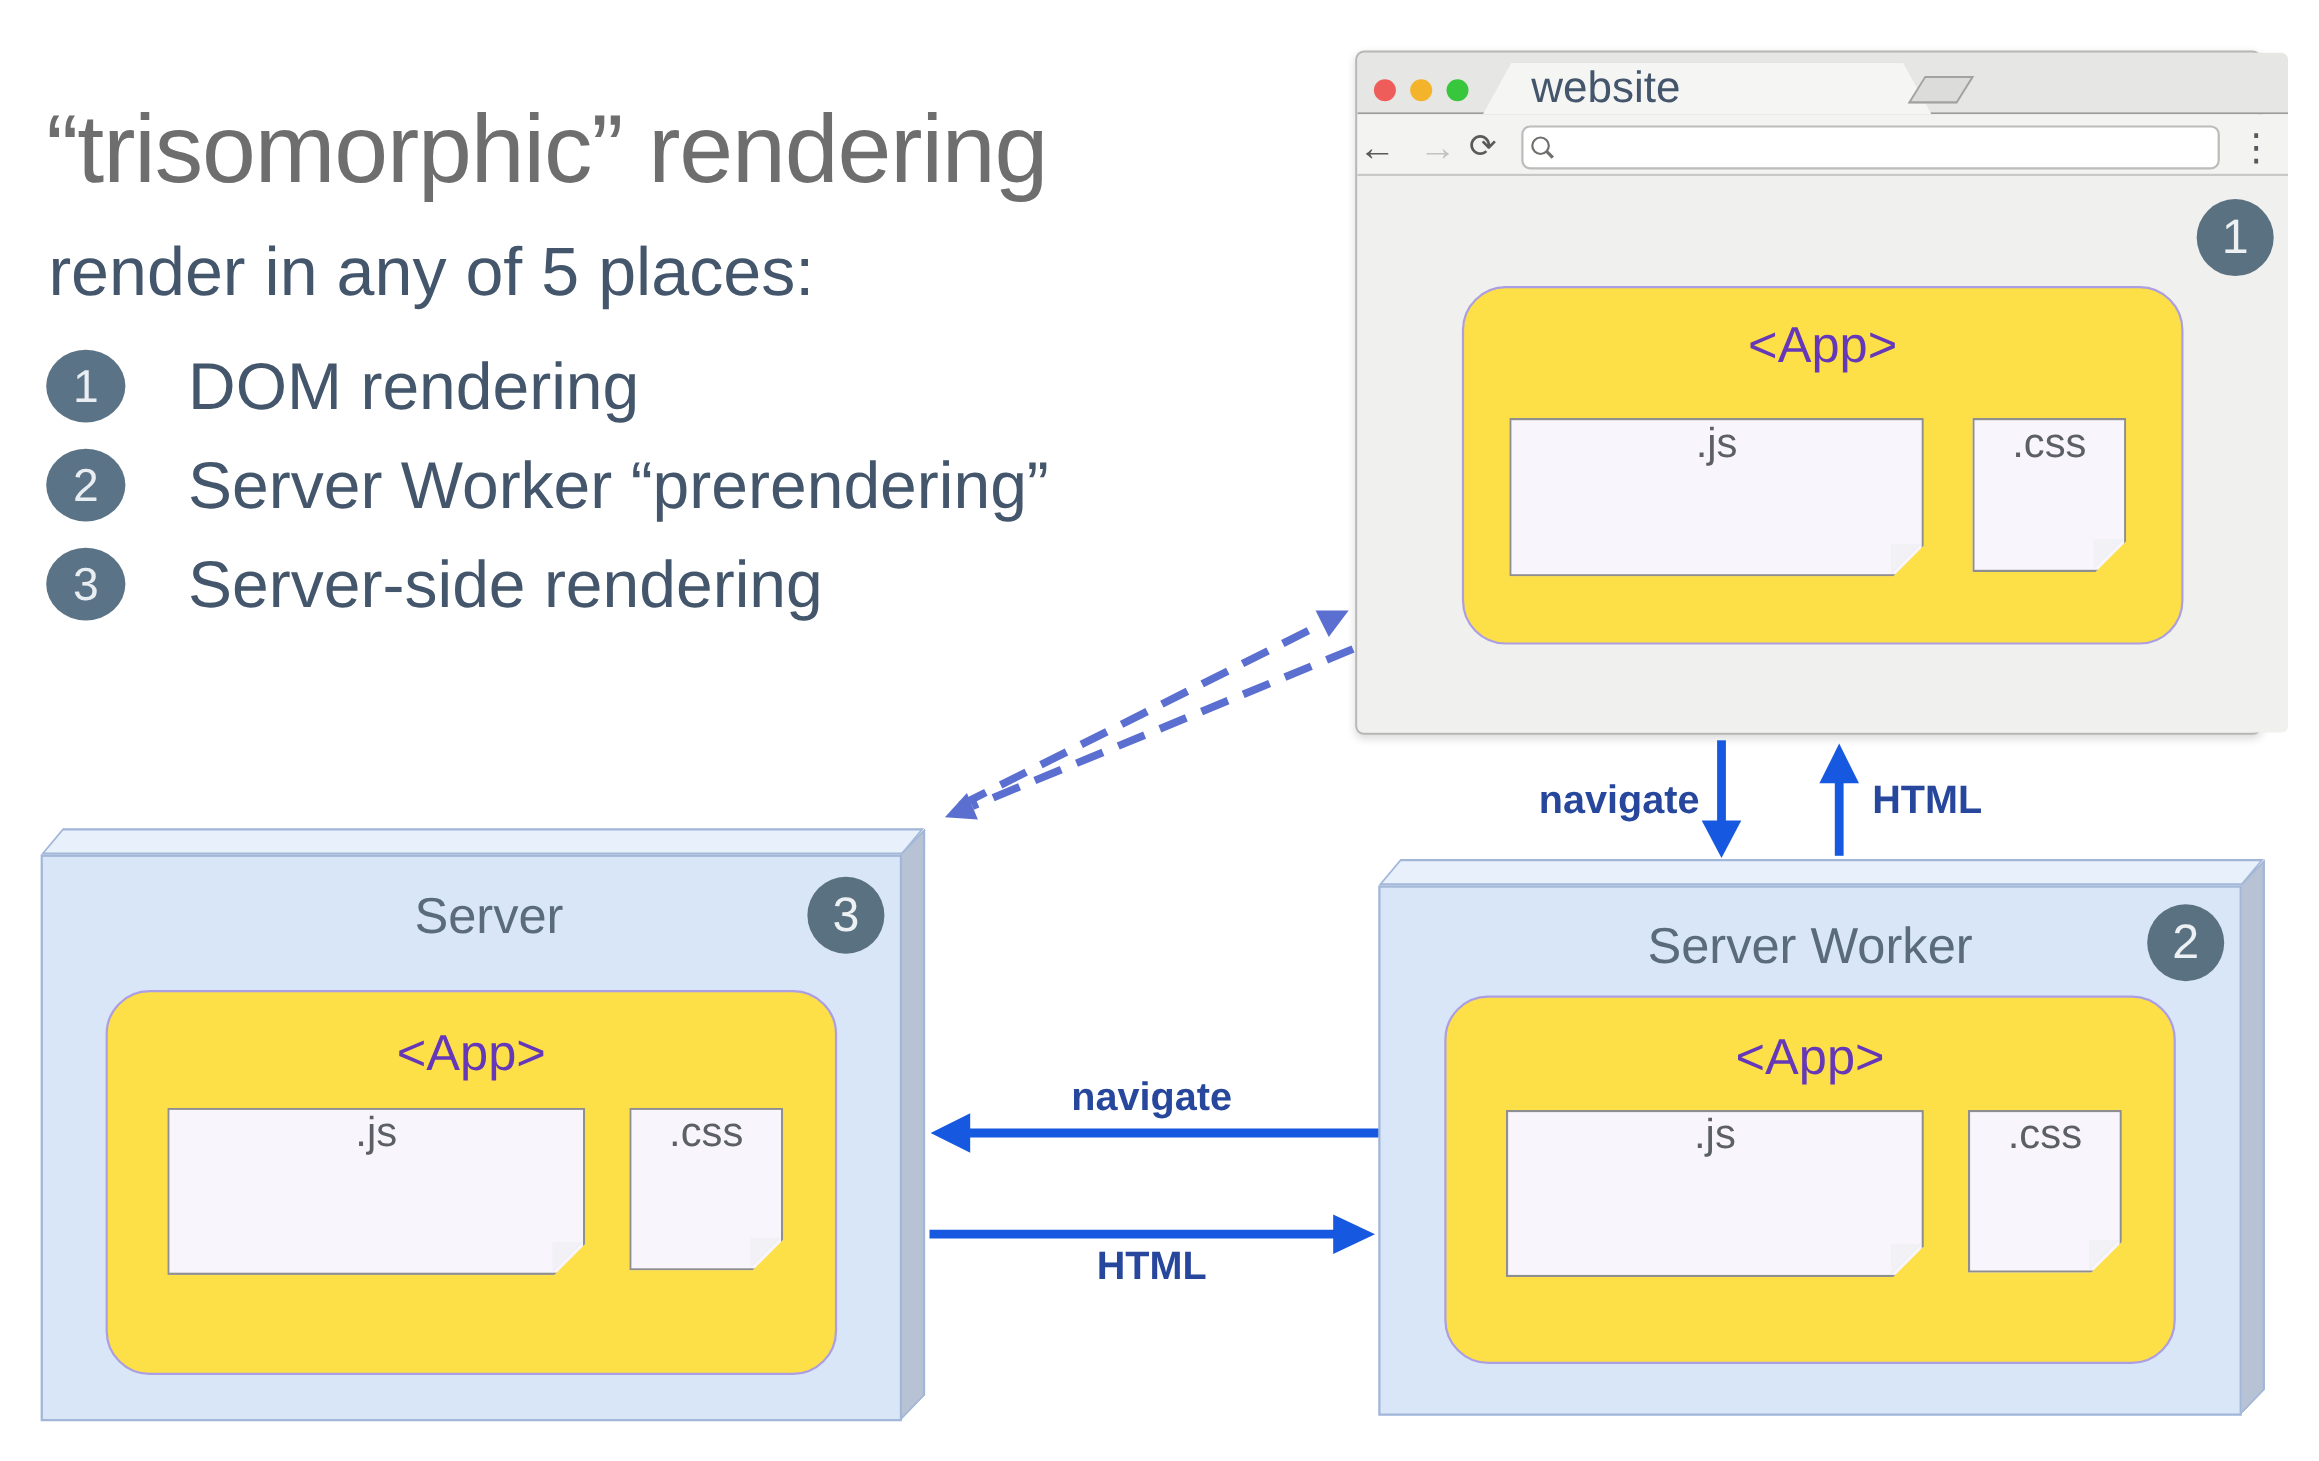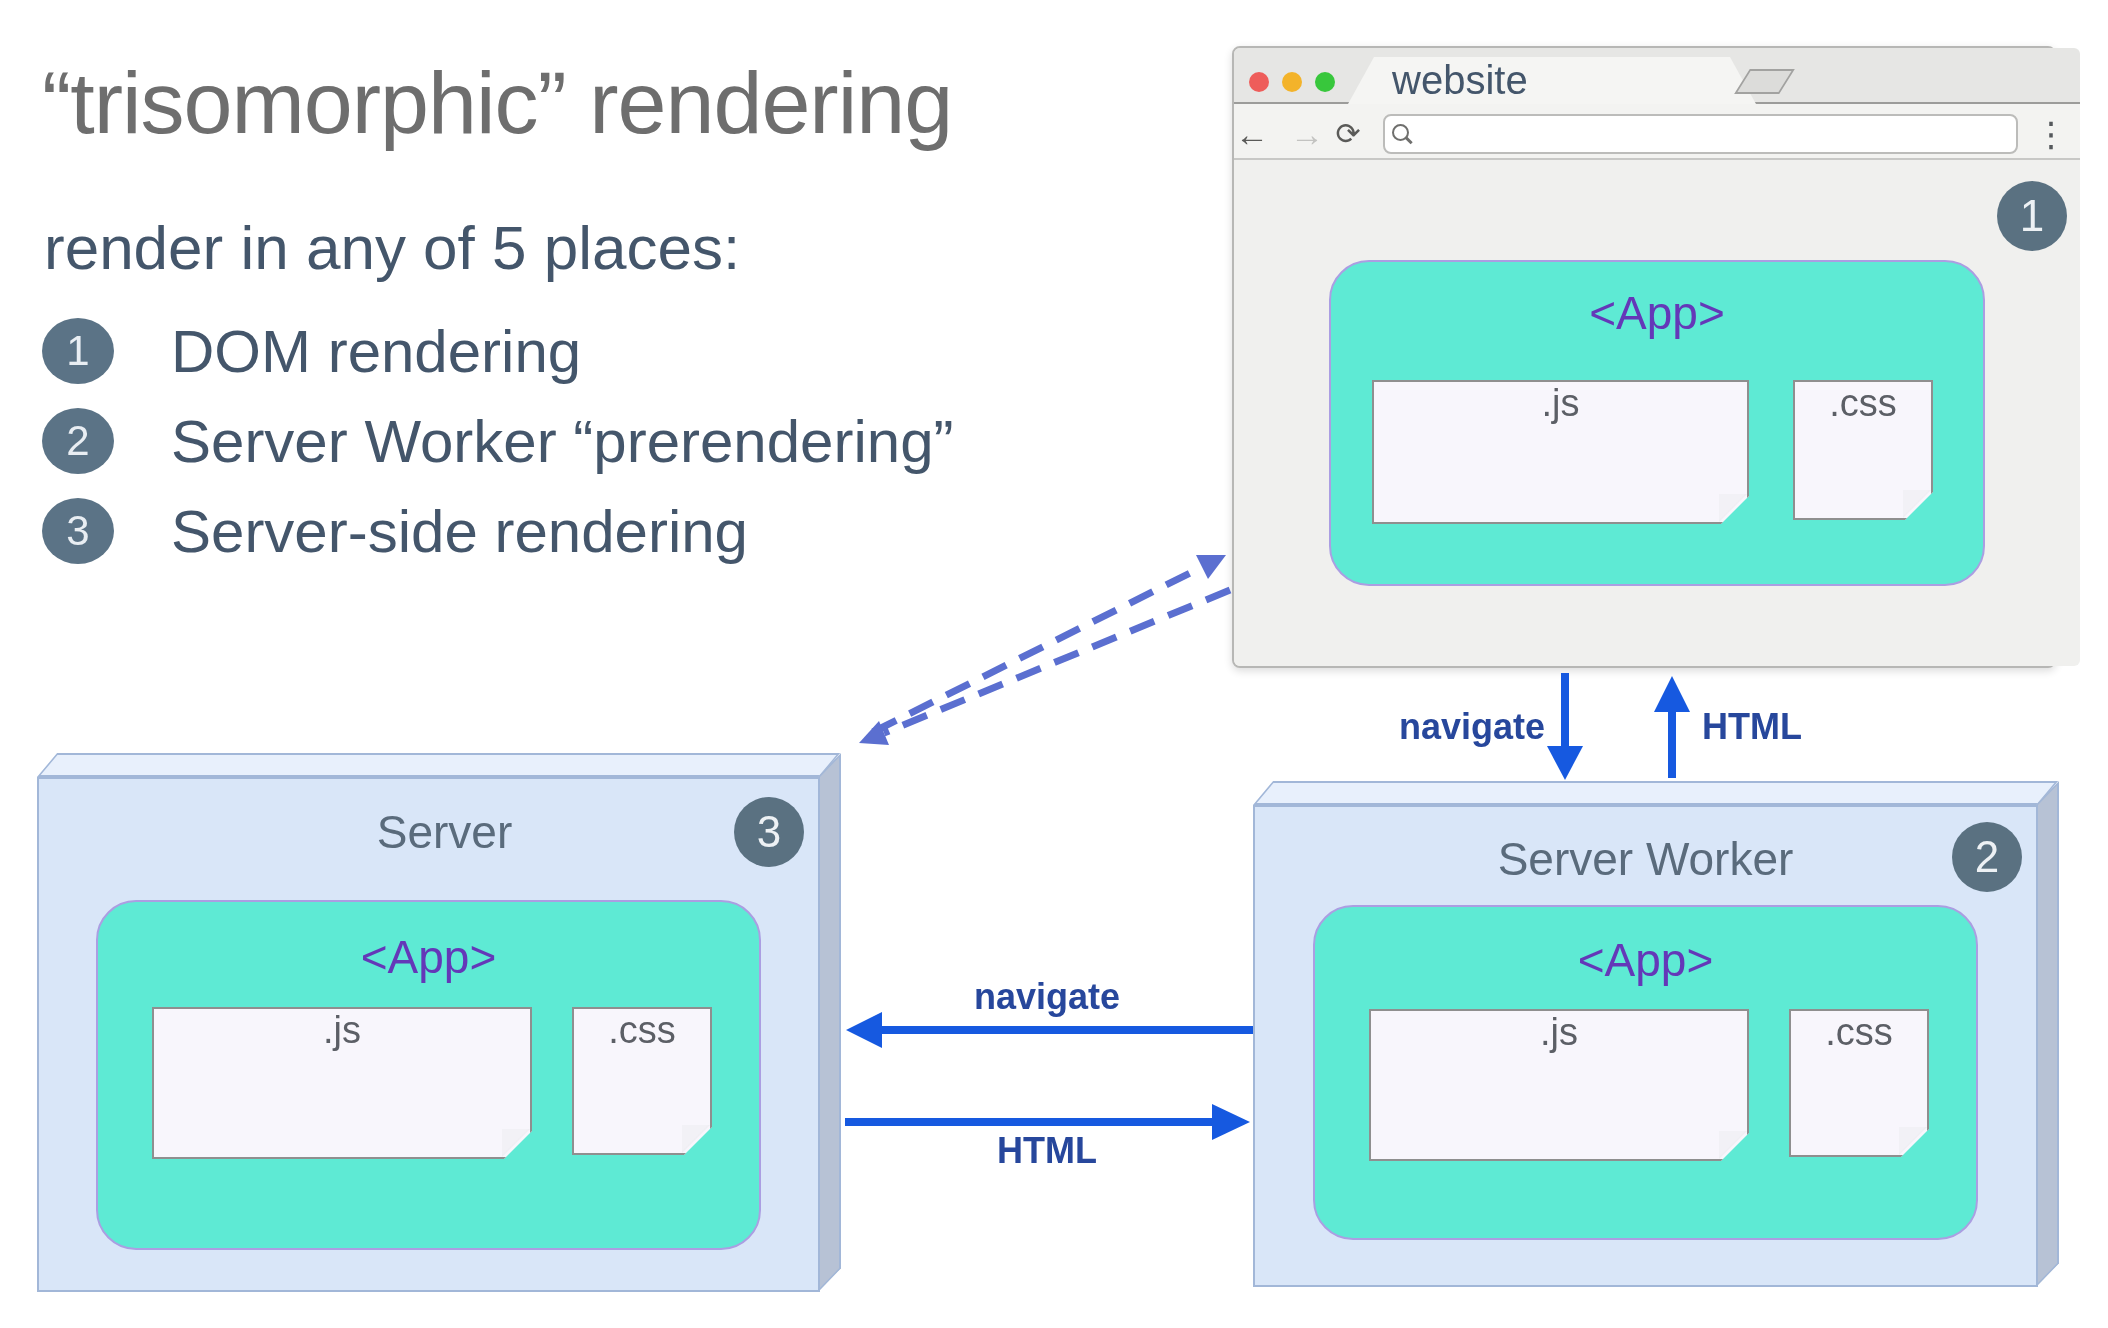--- a/index.html
+++ b/index.html
@@ -3,21 +3,21 @@
 <meta charset="utf-8">
 <style>
   html,body { margin:0; padding:0; background:#ffffff; }
   .canvas {
     position:relative; width:2108px; height:1328px; overflow:hidden;
     background:#ffffff; font-family:"Liberation Sans", sans-serif;
   }
   .abs { position:absolute; }
 
   
-  .main-title { left:42px; top:52px; font-size:88px; color:#6e6e6e; letter-spacing:-1px; white-space:nowrap; }
+  .main-title { left:42px; top:84px; font-size:88px; color:#6e6e6e; letter-spacing:-1px; white-space:nowrap; }
   .subtitle   { left:44px; top:212px; font-size:62px; color:#44566b; white-space:nowrap; }
   .list-row   { left:42px; height:72px; display:flex; align-items:center; gap:24px; }
   .list-badge {
     width:72px; height:66px; border-radius:50%; background:#5b7386; flex:0 0 auto;
     display:flex; align-items:center; justify-content:center;
     color:#e9eef3; font-size:42px;
   }
   .list-label { font-size:60px; color:#44566b; white-space:nowrap;margin-left:33px; }
 
   
@@ -61,21 +61,21 @@
 
   
   .num-badge {
     width:70px; height:70px; border-radius:50%; background:#5a7181;
     display:flex; align-items:center; justify-content:center;
     color:#edf1f4; font-size:44px;
   }
 
   
   .app-box {
-    background:#5eead4; border:2px solid #ab9ee2; border-radius:40px; box-sizing:border-box;
+    background:#fde047; border:2px solid #ab9ee2; border-radius:40px; box-sizing:border-box;
   }
   .app-label { width:100%; text-align:center; font-size:46px; color:#6438b8; }
 
   
   .page {
     background:#f8f6fc; border:2px solid #8f8f8f; box-sizing:border-box;
     clip-path:polygon(0 0, 100% 0, 100% calc(100% - 28px), calc(100% - 28px) 100%, 0 100%);
     display:flex; align-items:flex-start; justify-content:center;
   }
   .page-label { font-size:38px; color:#5c5f66; }

